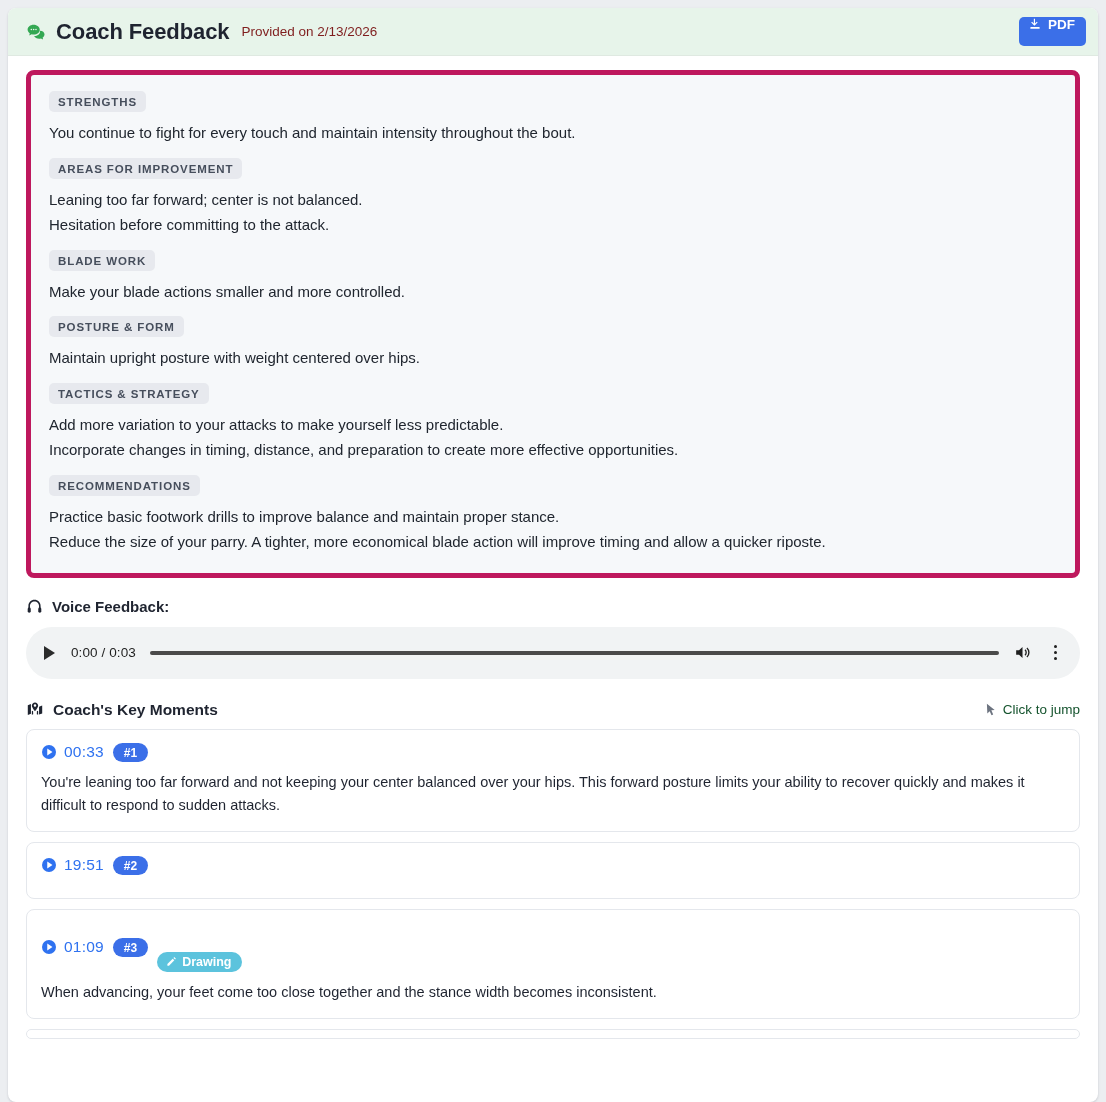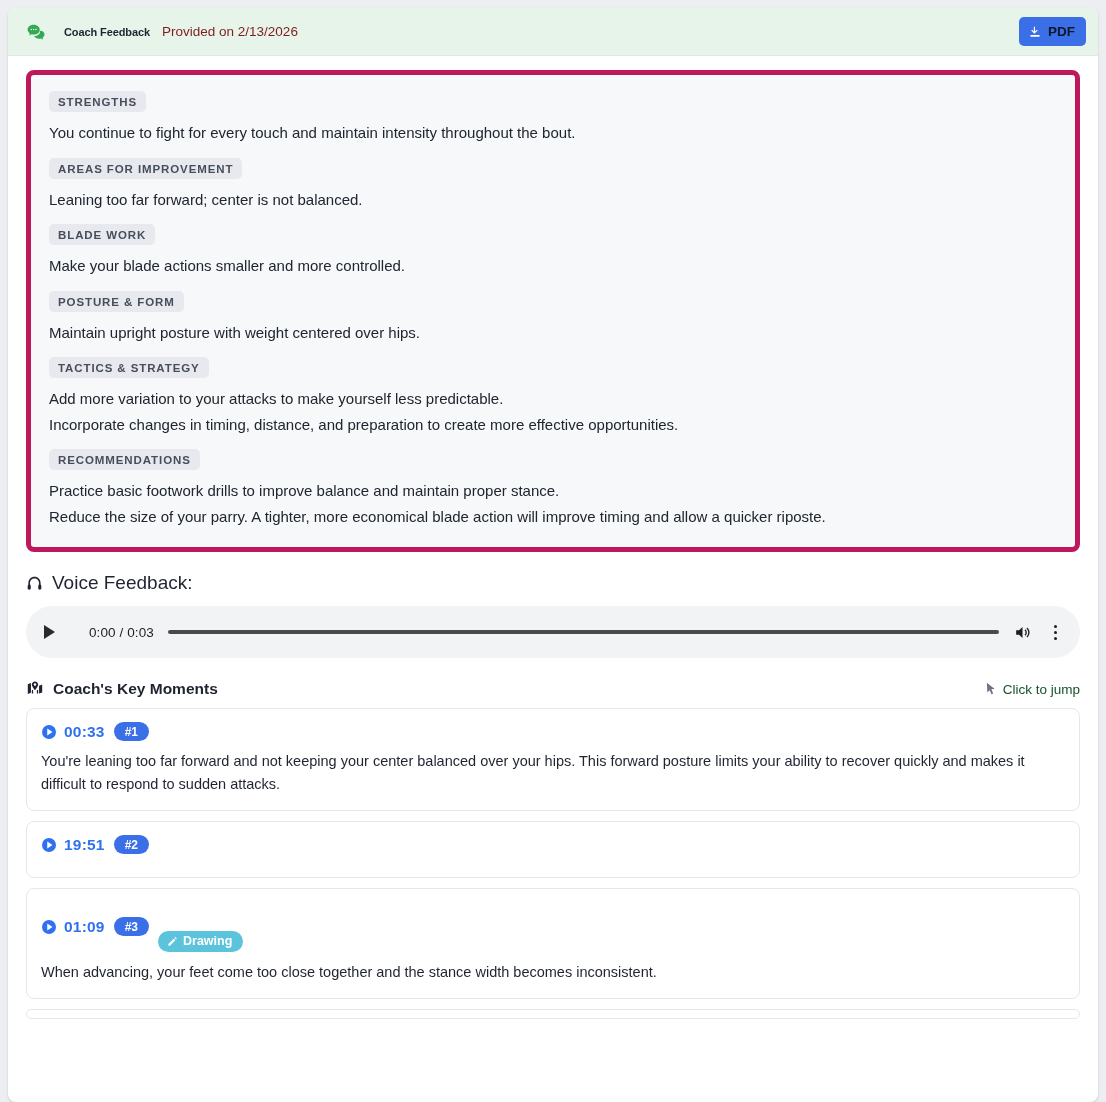--- a/index.html
+++ b/index.html
@@ -32,42 +32,40 @@
     background: #e7f4ea;
     border-bottom: 1px solid #dfe9e1;
     height: 48px;
     display: flex;
     align-items: center;
     padding: 0 12px 0 18px;
     gap: 10px;
   }
   .chat-icon { width: 20px; height: 20px; display: block; flex: 0 0 auto; }
   .header-title {
-    font-size: 11px;
+    font-size: 22px;
     font-weight: bold;
     color: #1f2430;
     letter-spacing: -.1px;
-    margin-left: 8px;
   }
   .header-sub {
     font-size: 13.5px;
     color: #7f1d1d;
     margin-left: 2px;
   }
   .header-spacer { flex: 1 1 auto; }
 
   .pdf-button {
     background: #3b6fe8;
-    color: #0f172a;
+    color: #ffffff;
     border: none;
     border-radius: 5px;
     height: 29px;
     padding: 0 11px 0 9px;
     display: inline-flex;
-    align-items: center;
     gap: 6px;
     font-size: 13.5px;
     font-weight: bold;
     font-family: "Liberation Sans", sans-serif;
     cursor: pointer;
   }
   .pdf-button svg { width: 14px; height: 14px; display: block; }
 
   
   .panel-body { padding: 14px 18px 0 18px; }
@@ -104,22 +102,22 @@
   .sec + .sec { margin-top: 12px; }
 
   
   .voice-head {
     display: flex;
     align-items: center;
     gap: 9px;
     margin: 20px 0 12px 0;
   }
   .voice-head .label {
-    font-size: 19px;
-    font-weight: normal;
+    font-size: 15px;
+    font-weight: bold;
     color: #1f2430;
   }
   .headphone-icon { width: 17px; height: 17px; display: block; }
 
   .audio-player {
     background: #f1f3f4;
     border-radius: 26px;
     height: 52px;
     display: flex;
     align-items: center;
@@ -133,21 +131,20 @@
     border-bottom: 7px solid transparent;
     flex: 0 0 auto;
     cursor: pointer;
     margin-right: 2px;
   }
   .audio-time {
     font-size: 13.5px;
     color: #1f1f1f;
     flex: 0 0 auto;
     letter-spacing: .1px;
-    margin-left: 18px;
   }
   .audio-track {
     flex: 1 1 auto;
     height: 4px;
     background: #4a4a4a;
     border-radius: 2px;
     cursor: pointer;
   }
   .audio-volume { flex: 0 0 auto; cursor: pointer; display: block; }
   .audio-volume svg { width: 19px; height: 19px; display: block; }
@@ -198,21 +195,21 @@
     align-items: center;
     gap: 9px;
     margin-bottom: 9px;
   }
   .km-time {
     display: inline-flex;
     align-items: center;
     gap: 7px;
     color: #2f72f0;
     font-size: 15.5px;
-    font-weight: bold;
+    font-weight: normal;
     letter-spacing: .2px;
   }
   .play-circle { width: 16px; height: 16px; display: block; }
 
   .badge-num {
     background: #3b6fe8;
     color: #fff;
     font-size: 12px;
     font-weight: bold;
     border-radius: 11px;
@@ -267,21 +264,21 @@
         </svg>
         <span>PDF</span>
       </button>
     </div>
 
     <div class="panel-body">
 
       <div class="feedback-box">
         <div id="sections-host">
             <div class="sec"><div class="sec-tag">STRENGTHS</div><div class="sec-line">You continue to fight for every touch and maintain intensity throughout the bout.</div></div>
-            <div class="sec"><div class="sec-tag">AREAS FOR IMPROVEMENT</div><div class="sec-line">Leaning too far forward; center is not balanced.</div></div>
+            <div class="sec"><div class="sec-tag">AREAS FOR IMPROVEMENT</div><div class="sec-line">Leaning too far forward; center is not balanced.</div><div class="sec-line">Hesitation before committing to the attack.</div></div>
             <div class="sec"><div class="sec-tag">BLADE WORK</div><div class="sec-line">Make your blade actions smaller and more controlled.</div></div>
             <div class="sec"><div class="sec-tag">POSTURE &amp; FORM</div><div class="sec-line">Maintain upright posture with weight centered over hips.</div></div>
             <div class="sec"><div class="sec-tag">TACTICS &amp; STRATEGY</div><div class="sec-line">Add more variation to your attacks to make yourself less predictable.</div><div class="sec-line">Incorporate changes in timing, distance, and preparation to create more effective opportunities.</div></div>
             <div class="sec"><div class="sec-tag">RECOMMENDATIONS</div><div class="sec-line">Practice basic footwork drills to improve balance and maintain proper stance.</div><div class="sec-line">Reduce the size of your parry. A tighter, more economical blade action will improve timing and allow a quicker riposte.</div></div>
           </div>
       </div>
 
       <div class="voice-head">
         <span class="headphone-icon">
           <svg viewBox="0 0 24 24" width="17" height="17">

